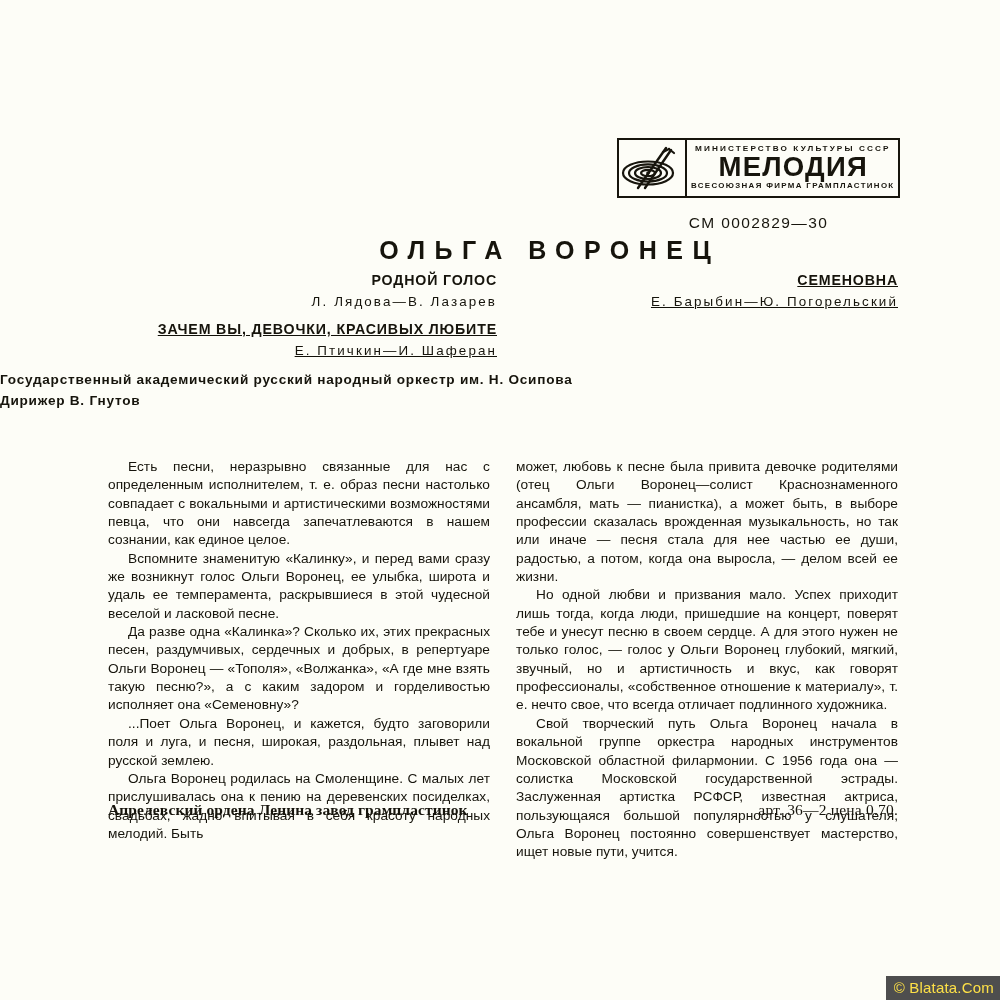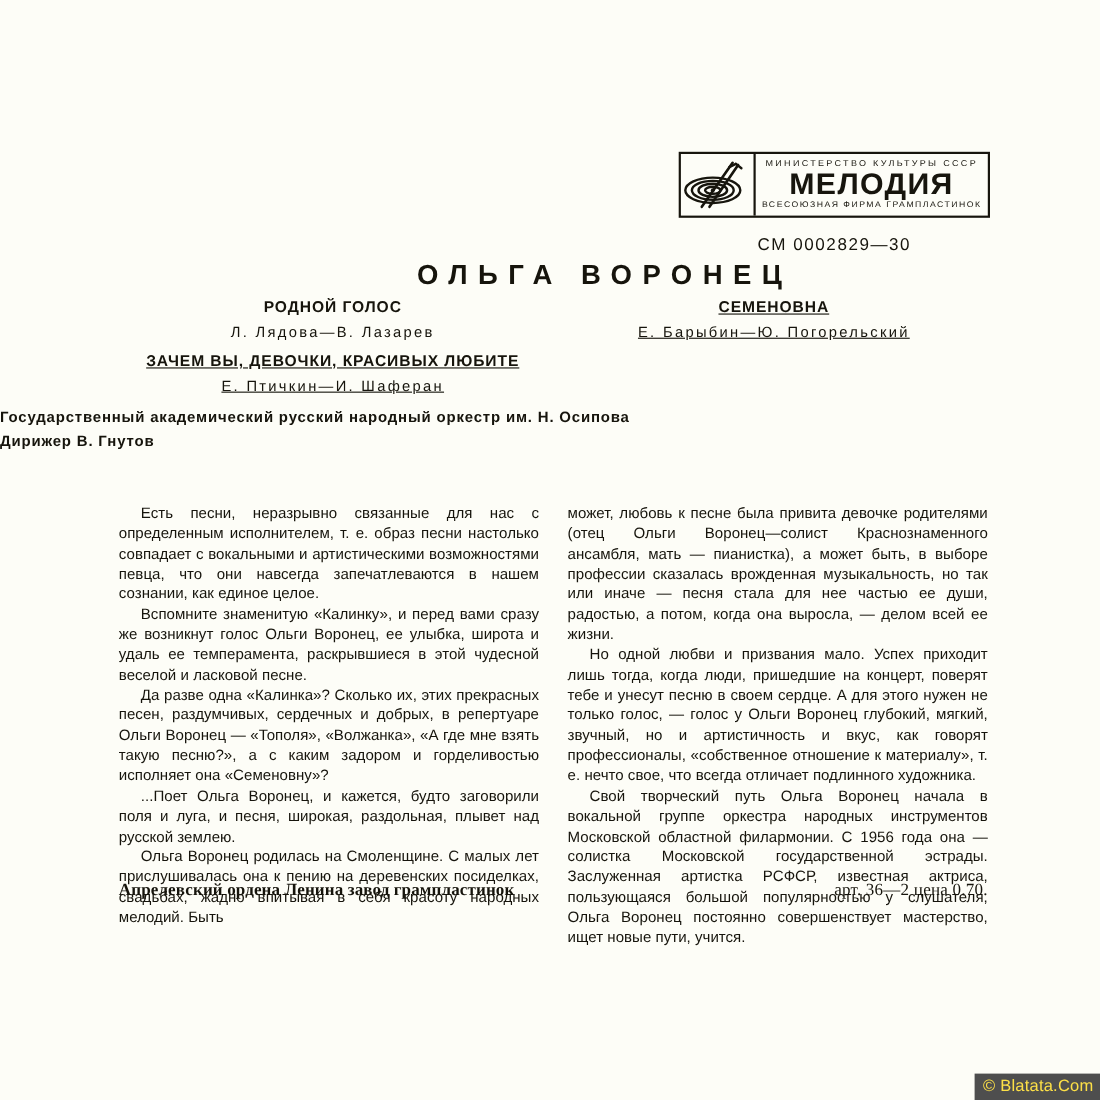--- a/index.html
+++ b/index.html
@@ -47,21 +47,21 @@
     display: flex;
     flex-direction: column;
     justify-content: center;
     align-items: center;
     padding: 2px 4px 3px 4px;
     line-height: 1;
   }
   .logo-top, .logo-bottom {
     font-size: 8.2px;
     letter-spacing: 2.1px;
-    font-weight: 400;
+    font-weight: 700;
     color: #17150d;
     white-space: nowrap;
     transform: scaleY(0.94);
   }
   .logo-top { margin-bottom: 1px; }
   .logo-bottom { margin-top: 1px; font-size: 7.9px; letter-spacing: 1.35px; }
   .logo-name {
     font-size: 27px;
     font-weight: 700;
     letter-spacing: 1.2px;
@@ -102,21 +102,21 @@
     width: 790px;
     display: flex;
   }
   .track-col {
     width: 50%;
     box-sizing: border-box;
   }
   .track-col.left  { padding-right: 6px; }
   .track-col.right { padding-left: 6px; }
   .track {
-    text-align: center;
+    text-align: right;
     margin-bottom: 11px;
   }
   .track:last-child { margin-bottom: 0; text-decoration: underline; }
   .track-title {
     font-size: 14.2px;
     font-weight: 700;
     letter-spacing: 0.85px;
     color: #16140c;
     white-space: nowrap;
     line-height: 1.2;

